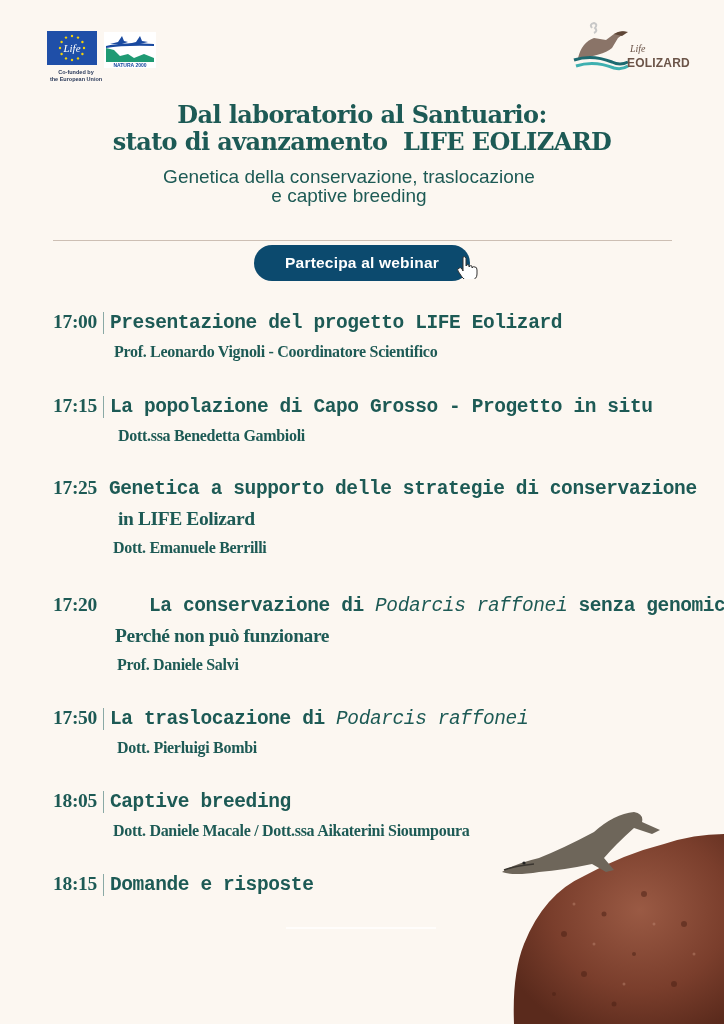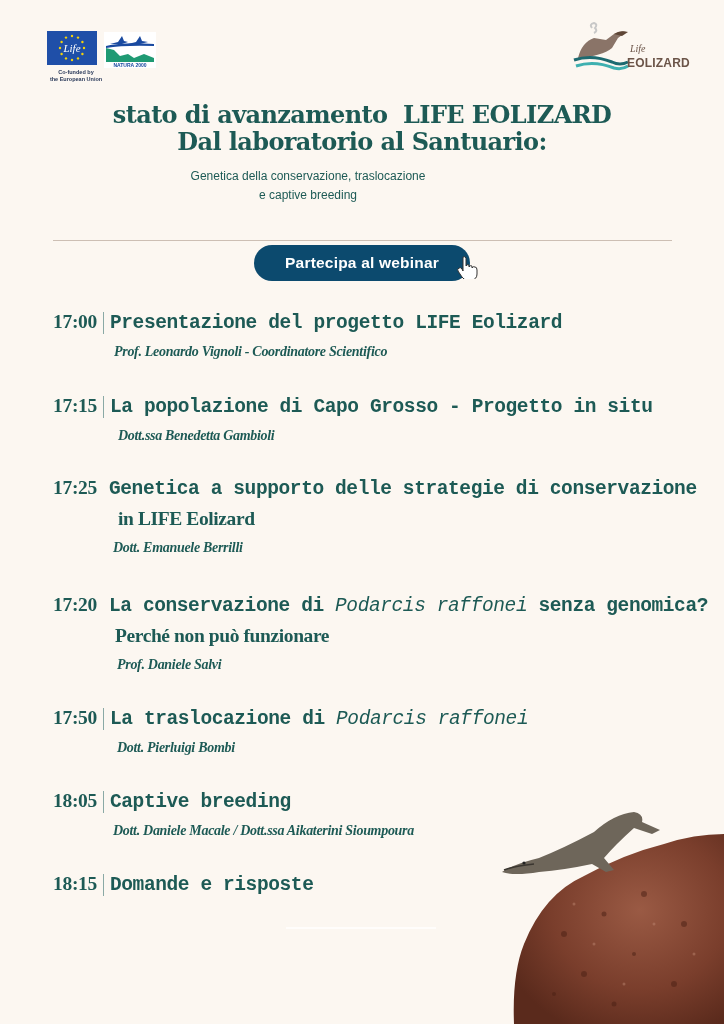--- a/index.html
+++ b/index.html
@@ -33,42 +33,42 @@
     font-weight: bold; font-size: 12px; color: #6b5448; letter-spacing: 0.2px;
   }
   .title {
     position: absolute; left: 0; width: 724px; top: 101px;
     text-align: center; font-weight: bold; font-size: 24px; line-height: 27px;
     color: #1d5a55; font-family: "DejaVu Serif", serif; letter-spacing: -0.6px;
   }
   .subtitle {
     position: absolute; left: 0; width: 616px; top: 167px;
     text-align: center; font-family: "Liberation Sans", sans-serif;
-    font-size: 12px; line-height: 19px; color: #1d5a55;
+    font-size: 19px; line-height: 19px; color: #1d5a55; padding-left: 41px;
   }
   .divider {
     position: absolute; left: 53px; top: 240px; width: 619px; height: 1px;
     background: #cdbfb4;
   }
   .cta {
     position: absolute; left: 254px; top: 233px; width: 216px; height: 36px;
     background: #0c4a6e; border-radius: 18px; color: #fff;
     font-family: "Liberation Sans", sans-serif; font-weight: bold; font-size: 15.5px;
     display: flex; align-items: center; justify-content: center; letter-spacing: 0.2px; margin-top: 12px;
   }
   .cursor { position: absolute; left: 457px; top: 255px; width: 22px; height: 24px; }
   .agenda { position: absolute; left: 53px; top: 0; width: 640px; }
   .item { position: absolute; left: 0; width: 640px; }
   .row { display: flex; align-items: baseline; font-size: 19.5px; font-weight: bold; line-height: 30px; white-space: nowrap; }
   .time { font-family: "Liberation Serif", serif; letter-spacing: -0.3px; }
   .sep { display: inline-block; width: 1px; height: 22px; background: #8aa9a5; margin: 0 6px; align-self: center; }
   .talk { font-family: Liberation Mono, monospace; letter-spacing: -0.4px; }
   .talk i { font-style: italic; }
   .cont { font-size: 19.5px; font-weight: bold; line-height: 30px; letter-spacing: -0.4px; }
-  .speaker { font-style: italic; font-weight: bold; font-size: 14px; line-height: 28px; letter-spacing: -0.3px; }
+  .speaker { font-weight: bold; font-size: 16px; line-height: 28px; letter-spacing: -0.3px; }
   .lizard { position: absolute; right: 0; bottom: 0; width: 240px; height: 240px; }
   .faint-line { position: absolute; left: 286px; top: 927px; width: 150px; height: 2px; background: #fffdfb; }
 </style>
 </head>
 <body>
 
 <div class="logo-eu">
   <div class="eu-flag">
     <svg width="50" height="34" viewBox="0 0 50 34">
       <rect width="50" height="34" fill="#1f4fa8"></rect>
@@ -112,22 +112,22 @@
     <path d="M6 36 Q10 20 22 16 L34 18 L42 12 Q48 8 54 10 L46 16 L40 26 Q30 34 6 36 Z" fill="#8a7468"></path>
     <path d="M42 12 Q48 8 56 10 L50 14 Z" fill="#5e4636"></path>
     <path d="M2 38 Q20 32 40 40 Q48 44 56 40" fill="none" stroke="#1d6a70" stroke-width="3"></path>
     <path d="M4 44 Q22 38 42 46 Q50 48 56 44" fill="none" stroke="#3fb0b0" stroke-width="3"></path>
   </svg>
 </div>
 <div class="eolizard-life">Life</div>
 <div class="eolizard-name">EOLIZARD</div>
 
 <div class="title">
+  <div>Dal laboratorio al Santuario:</div>
   <div style="white-space:pre;">stato di avanzamento  LIFE EOLIZARD</div>
-  <div>Dal laboratorio al Santuario:</div>
 </div>
 <div class="subtitle">
   <div>Genetica della conservazione, traslocazione</div>
   <div>e captive breeding</div>
 </div>
 
 <div class="divider"></div>
 <div class="cta">
   <span>Partecipa al webinar</span>
 </div>
@@ -161,21 +161,21 @@
         <span class="talk">Genetica a supporto delle strategie di conservazione</span>
       </div>
     <div class="cont" style="padding-left:65px;">in LIFE Eolizard</div>
     <div class="speaker" style="padding-left:60px;">Dott. Emanuele Berrilli</div>
   </div>
 
   <div class="item" style="top:590px;">
     <div class="row">
         <span class="time">17:20</span>
         <span class="sep"></span>
-        <span class="talk"><span style="white-space:pre;">La conservazione di </span><i style="font-weight:normal;">Podarcis raffonei</i><span style="white-space:pre;margin-top:32px;"> senza genomica?</span></span>
+        <span class="talk"><span style="white-space:pre;margin-left:40px;">La conservazione di </span><i style="font-weight:normal;">Podarcis raffonei</i><span style="white-space:pre;margin-top:32px;"> senza genomica?</span></span>
       </div>
     <div class="cont" style="padding-left:62px;">Perché non può funzionare</div>
     <div class="speaker" style="padding-left:64px;">Prof. Daniele Salvi</div>
   </div>
 
   <div class="item" style="top:703px;">
     <div class="row">
         <span class="time">17:50</span>
         <span class="sep"></span>
         <span class="talk"><span style="white-space:pre;">La traslocazione di </span><i style="font-weight:normal;">Podarcis raffonei</i></span>

